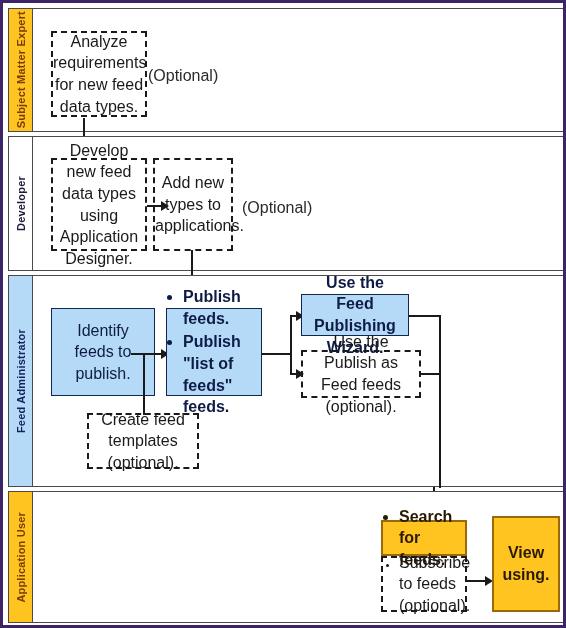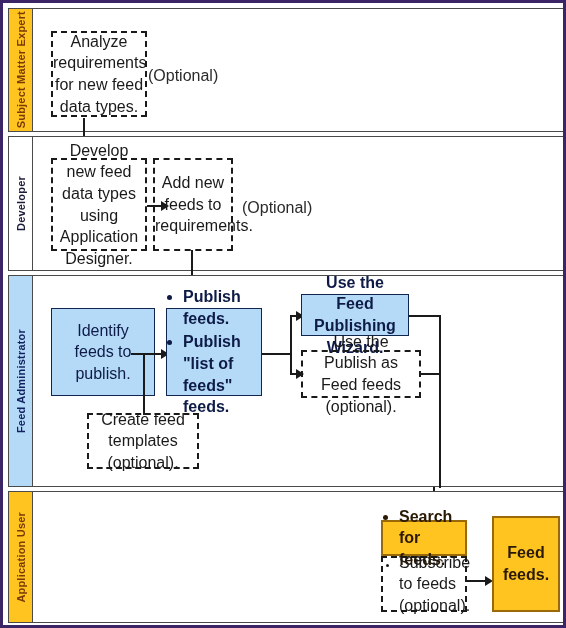--- a/index.html
+++ b/index.html
@@ -159,21 +159,21 @@
     <div class="lane-body">
 
       <div class="node dashed" style="left:18px; top:21px; width:96px; height:93px;">
         <div class="inner">Develop new feed data types using Application Designer.</div>
       </div>
 
       <div class="ln h" style="left:114px; top:68px; width:16px;"></div>
       <div class="arw right" style="left:128px; top:64px;"></div>
 
       <div class="node dashed" style="left:120px; top:21px; width:80px; height:93px;">
-        <div class="inner">Add new feeds to requirements.</div>
+        <div class="inner">Add new types to applications.</div>
       </div>
 
       <div class="caption" style="left:209px; top:62px;">(Optional)</div>
 
     </div>
   </div>
 
   <div class="ln v" style="left:188px; top:247px; height:40px;"></div>
   <div class="ln h" style="left:46px; top:285px; width:144px;"></div>
   <div class="ln v" style="left:46px; top:285px; height:14px;"></div>
@@ -247,19 +247,19 @@
       <div class="node dashed bullets plain" style="left:348px; top:64px; width:86px; height:56px;">
         <ul>
           <li>Subscribe to feeds (optional).</li>
         </ul>
       </div>
 
       <div class="ln h" style="left:434px; top:88px; width:22px;"></div>
       <div class="arw right" style="left:452px; top:84px;"></div>
 
       <div class="node solid-orange" style="left:459px; top:24px; width:68px; height:96px;">
-        <div class="inner">Feed feeds.</div>
+        <div class="inner">View using.</div>
       </div>
 
     </div>
   </div>
 
 </div>
 
 </body></html>

